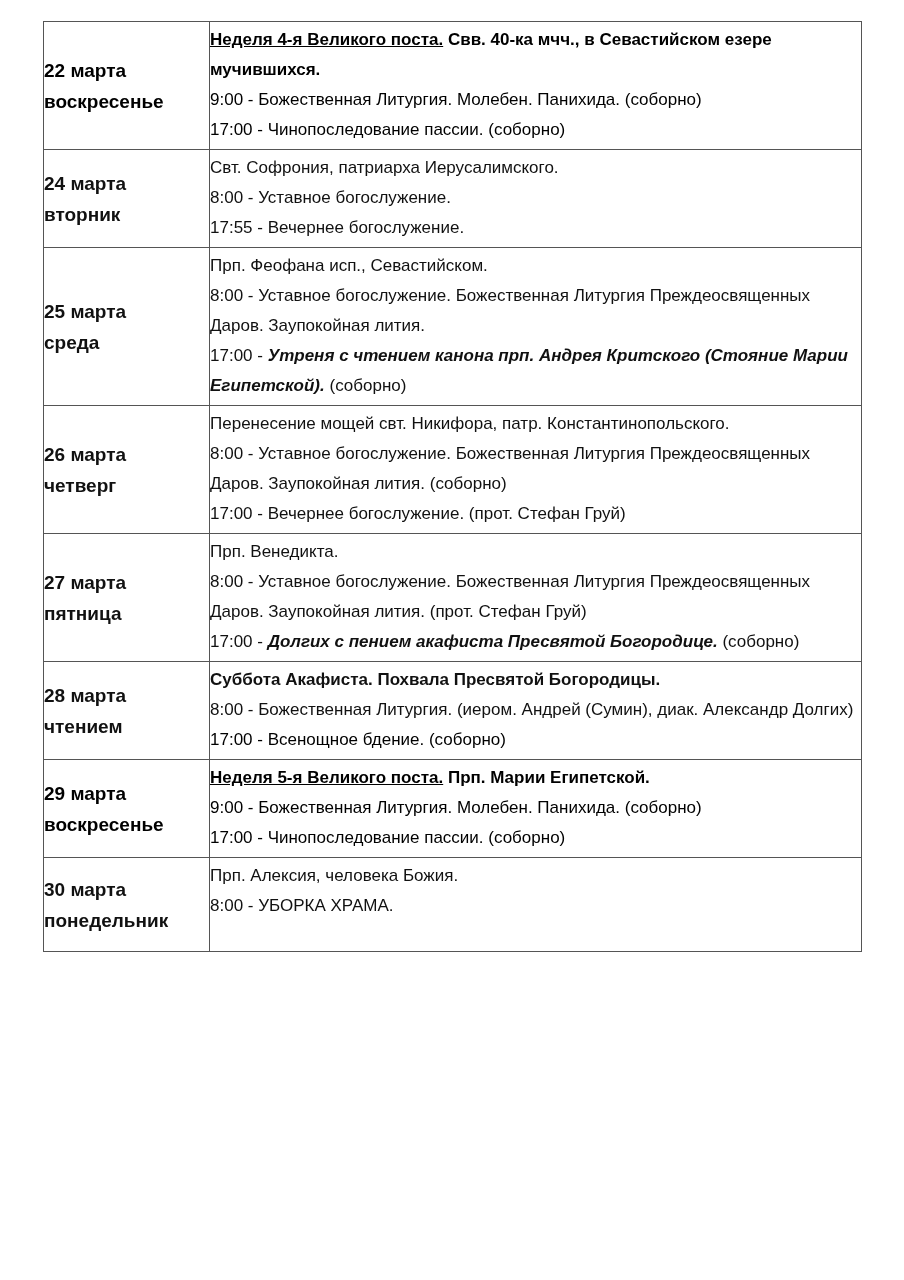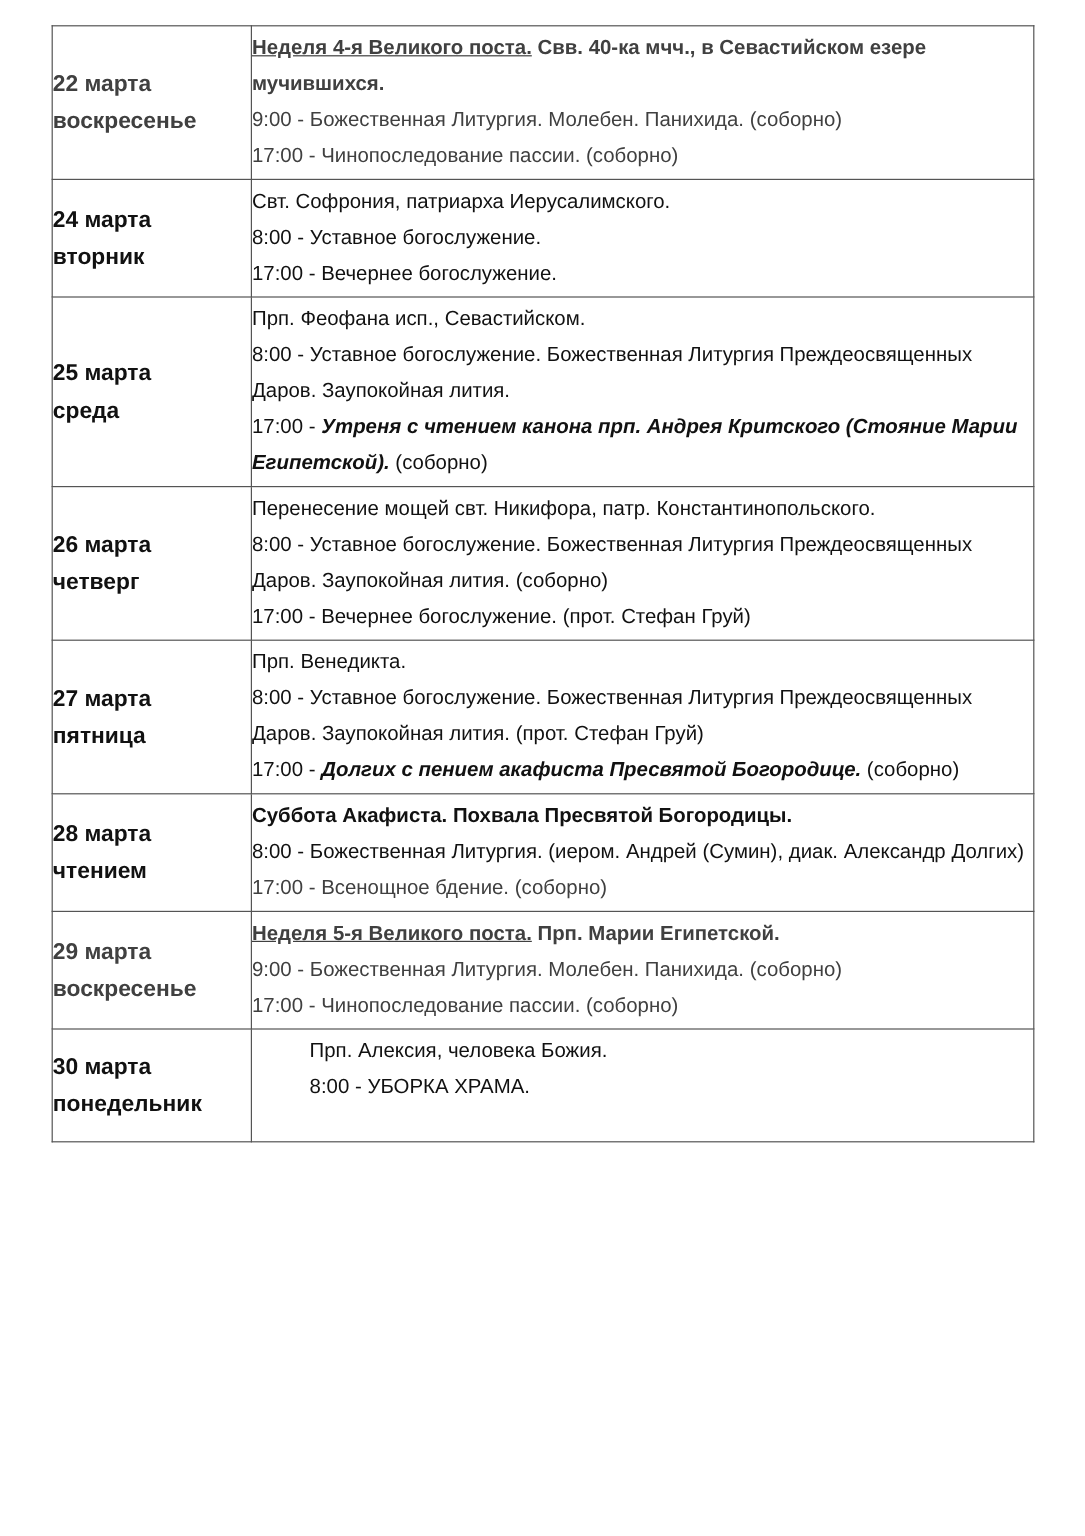--- a/index.html
+++ b/index.html
@@ -5,27 +5,27 @@
   html, body { margin: 0; padding: 0; background: #ffffff; }
   body { width: 904px; height: 1280px; position: relative; font-family: "Liberation Sans", sans-serif; color: #111; }
   table.schedule {
     position: absolute; left: 43px; top: 21px; width: 819px;
     border-collapse: collapse; table-layout: fixed;
   }
   table.schedule td { border: 1px solid #555; vertical-align: middle; padding: 0; }
   td.date-cell { width: 165px; font-weight: bold; font-size: 19px; line-height: 31px; }
   td.info-cell { padding: 0 8px 0 9px; font-size: 17px; line-height: 30px; vertical-align: top; }
   td.info-cell .inner { padding: 3px 0 4px 0; }
-  .red { color: #404040; }
+  .red { color: #000000; }
   .line { display: block; white-space: nowrap; }
   .line.wrap { white-space: normal; }
   .bold { font-weight: bold; }
   .u { text-decoration: underline; }
   .bi { font-weight: bold; font-style: italic; }
-  tr.row-last td.info-cell .inner { padding-bottom: 30px; margin-left: 48px; }
+  tr.row-last td.info-cell .inner { padding-bottom: 30px; }
 </style>
 </head>
 <body>
 
 <table class="schedule">
   <tbody id="schedule-body">
       <tr>
         <td class="date-cell red">
           <div>22 марта</div>
           <div>воскресенье</div>
@@ -40,21 +40,21 @@
       </tr>
       <tr>
         <td class="date-cell">
           <div>24 марта</div>
           <div>вторник</div>
         </td>
         <td class="info-cell">
           <div class="inner">
             <span class="line wrap"><span>Свт. Софрония, патриарха Иерусалимского.</span></span>
             <span class="line wrap"><span>8:00 - Уставное богослужение.</span></span>
-            <span class="line wrap"><span>17:00 - Вечернее богослужение.</span></span>
+            <span class="line wrap"><span>17:55 - Вечернее богослужение.</span></span>
           </div>
         </td>
       </tr>
       <tr>
         <td class="date-cell">
           <div>25 марта</div>
           <div>среда</div>
         </td>
         <td class="info-cell">
           <div class="inner">

